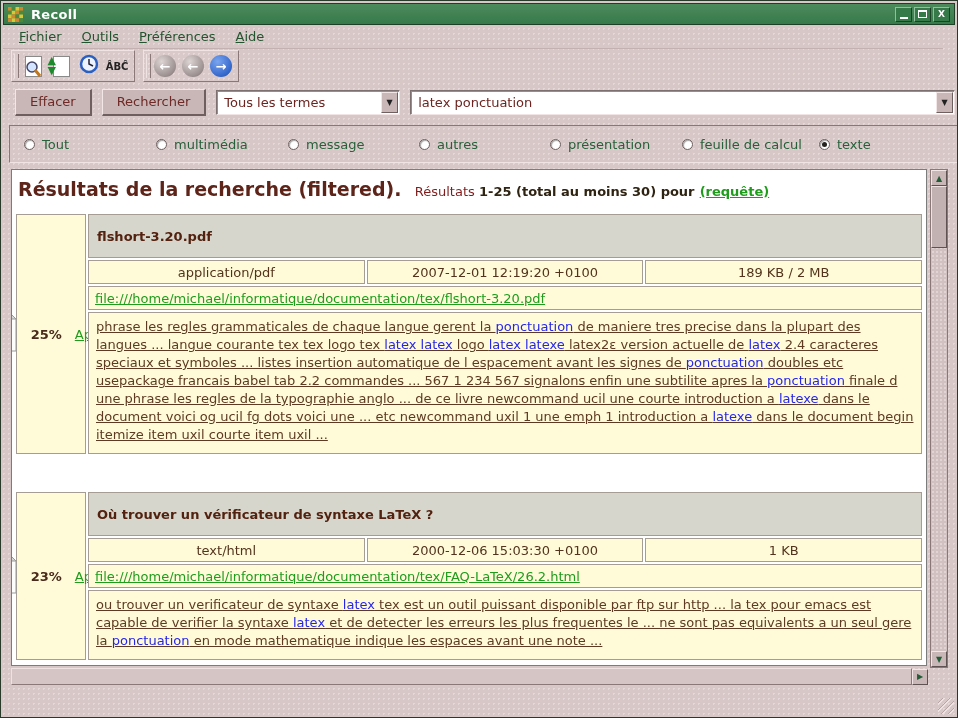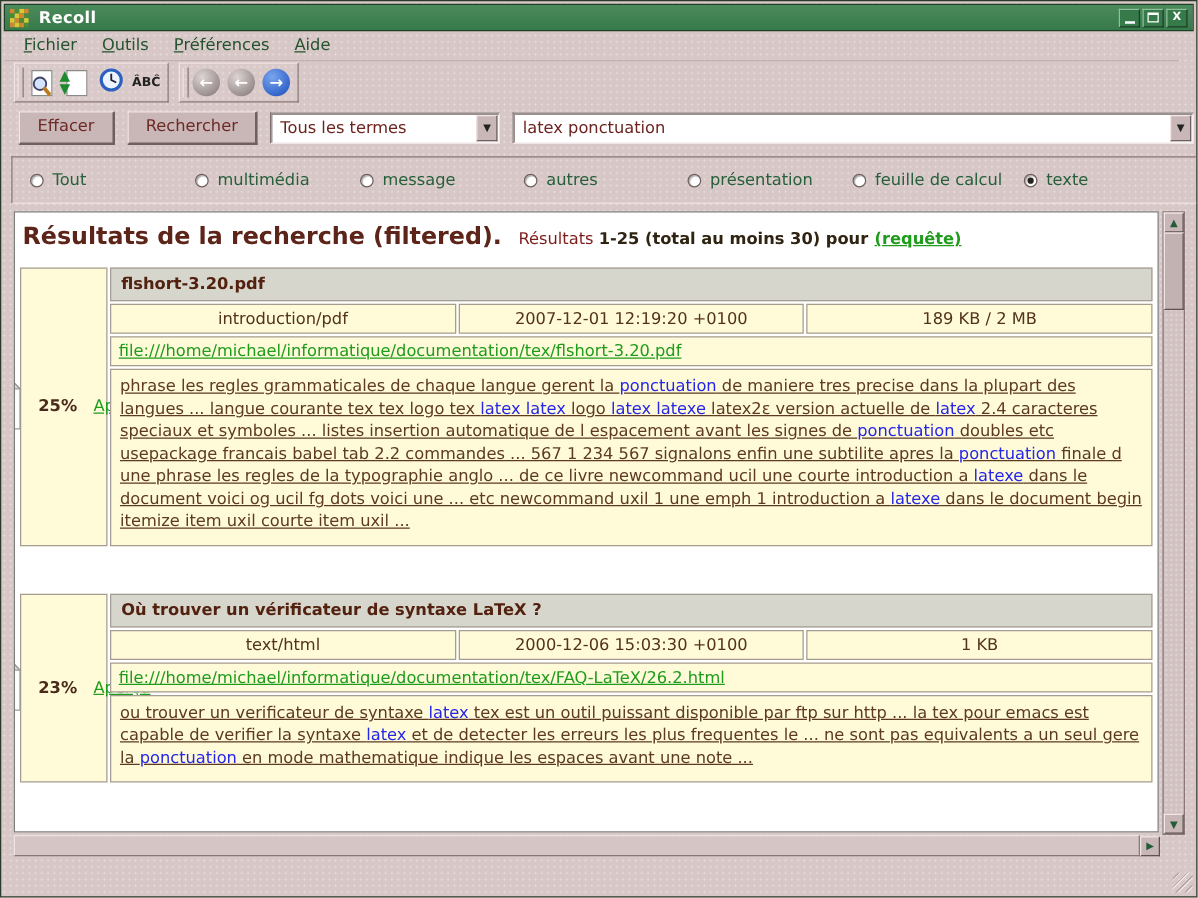--- a/index.html
+++ b/index.html
@@ -92,21 +92,21 @@
   .res-header .smallb{font-size:13px;font-weight:bold;color:#2f2312;}
   .req-link{font-size:13px;font-weight:bold;color:#1f9c1c;text-decoration:underline;}
   .entry{display:flex;margin:0 0 38px 0;}
   .leftcol{
     width:70px;flex:0 0 auto;margin-right:2px;background:#fffbd9;border:1px solid #a59d93;
     display:flex;flex-direction:row;align-items:center;justify-content:center;gap:13px;
   }
   .relevance{font-size:13px;font-weight:bold;color:#4a2a1a;}
   .greenlink{font-size:13px;color:#1f9c1c;text-decoration:underline;}
   .rightcol{flex:1;display:flex;flex-direction:column;gap:2px;min-width:0;}
-  .row-title{height:27px;background:#d6d6cc;border:1px solid #a59d93;display:flex;align-items:center;
+  .row-title{height:44px;background:#d6d6cc;border:1px solid #a59d93;display:flex;align-items:center;
     padding-left:8px;font-size:13px;font-weight:bold;color:#53210f;}
   .row-meta{display:flex;gap:2px;height:24px;}
   .row-meta .cell{flex:1;background:#fffbd9;border:1px solid #a59d93;display:flex;align-items:center;
     justify-content:center;font-size:13px;color:#53331c;}
   .row-url{height:24px;background:#fffbd9;border:1px solid #a59d93;display:flex;align-items:center;padding-left:6px;overflow:hidden;white-space:nowrap;}
   .row-snippet{background:#fffbd9;border:1px solid #a59d93;padding:5px 7px 9px 7px;
     font-size:13px;line-height:18px;color:#5e3a22;text-decoration:underline;}
   .row-snippet .hl{color:#2626e8;}
   
   .vscroll{position:absolute;left:929px;top:168px;width:18px;height:499px;
@@ -269,21 +269,21 @@
                 <path d="M27 1 l7 7 h-7 z" fill="#d8d8d8" stroke="#9a9a9a"></path>
                 <path d="M8 29 Q17 26 19 12 L23 13 Q22 25 30 29 Q21 28 17 30 Q11 32 8 29 Z" fill="#d42020"></path>
                 <path d="M12 17 Q18 13 24 17" stroke="#d42020" stroke-width="2" fill="none"></path>
               </svg></div>
             <div class="relevance">25%</div>
             <a class="greenlink">Aperçu</a>
           </div>
           <div class="rightcol">
             <div class="row-title">flshort-3.20.pdf</div>
             <div class="row-meta">
-              <div class="cell">introduction/pdf</div>
+              <div class="cell">application/pdf</div>
               <div class="cell">2007-12-01 12:19:20 +0100</div>
               <div class="cell">189 KB / 2 MB</div>
             </div>
             <div class="row-url">
               <a class="greenlink">file:///home/michael/informatique/documentation/tex/flshort-3.20.pdf</a>
             </div>
             <div class="row-snippet"><span>phrase les regles grammaticales de chaque langue gerent la </span><span class="hl">ponctuation</span><span> de maniere tres precise dans la plupart des langues ... langue courante tex tex logo tex </span><span class="hl">latex latex</span><span> logo </span><span class="hl">latex latexe</span><span> latex2ε version actuelle de </span><span class="hl">latex</span><span> 2.4 caracteres speciaux et symboles ... listes insertion automatique de l espacement avant les signes de </span><span class="hl">ponctuation</span><span> doubles etc usepackage francais babel tab 2.2 commandes ... 567 1 234 567 signalons enfin une subtilite apres la </span><span class="hl">ponctuation</span><span> finale d une phrase les regles de la typographie anglo ... de ce livre newcommand ucil une courte introduction a </span><span class="hl">latexe</span><span> dans le document voici og ucil fg dots voici une ... etc newcommand uxil 1 une emph 1 introduction a </span><span class="hl">latexe</span><span> dans le document begin itemize item uxil courte item uxil ...</span></div>
           </div>
         </div>
         <div class="entry">

